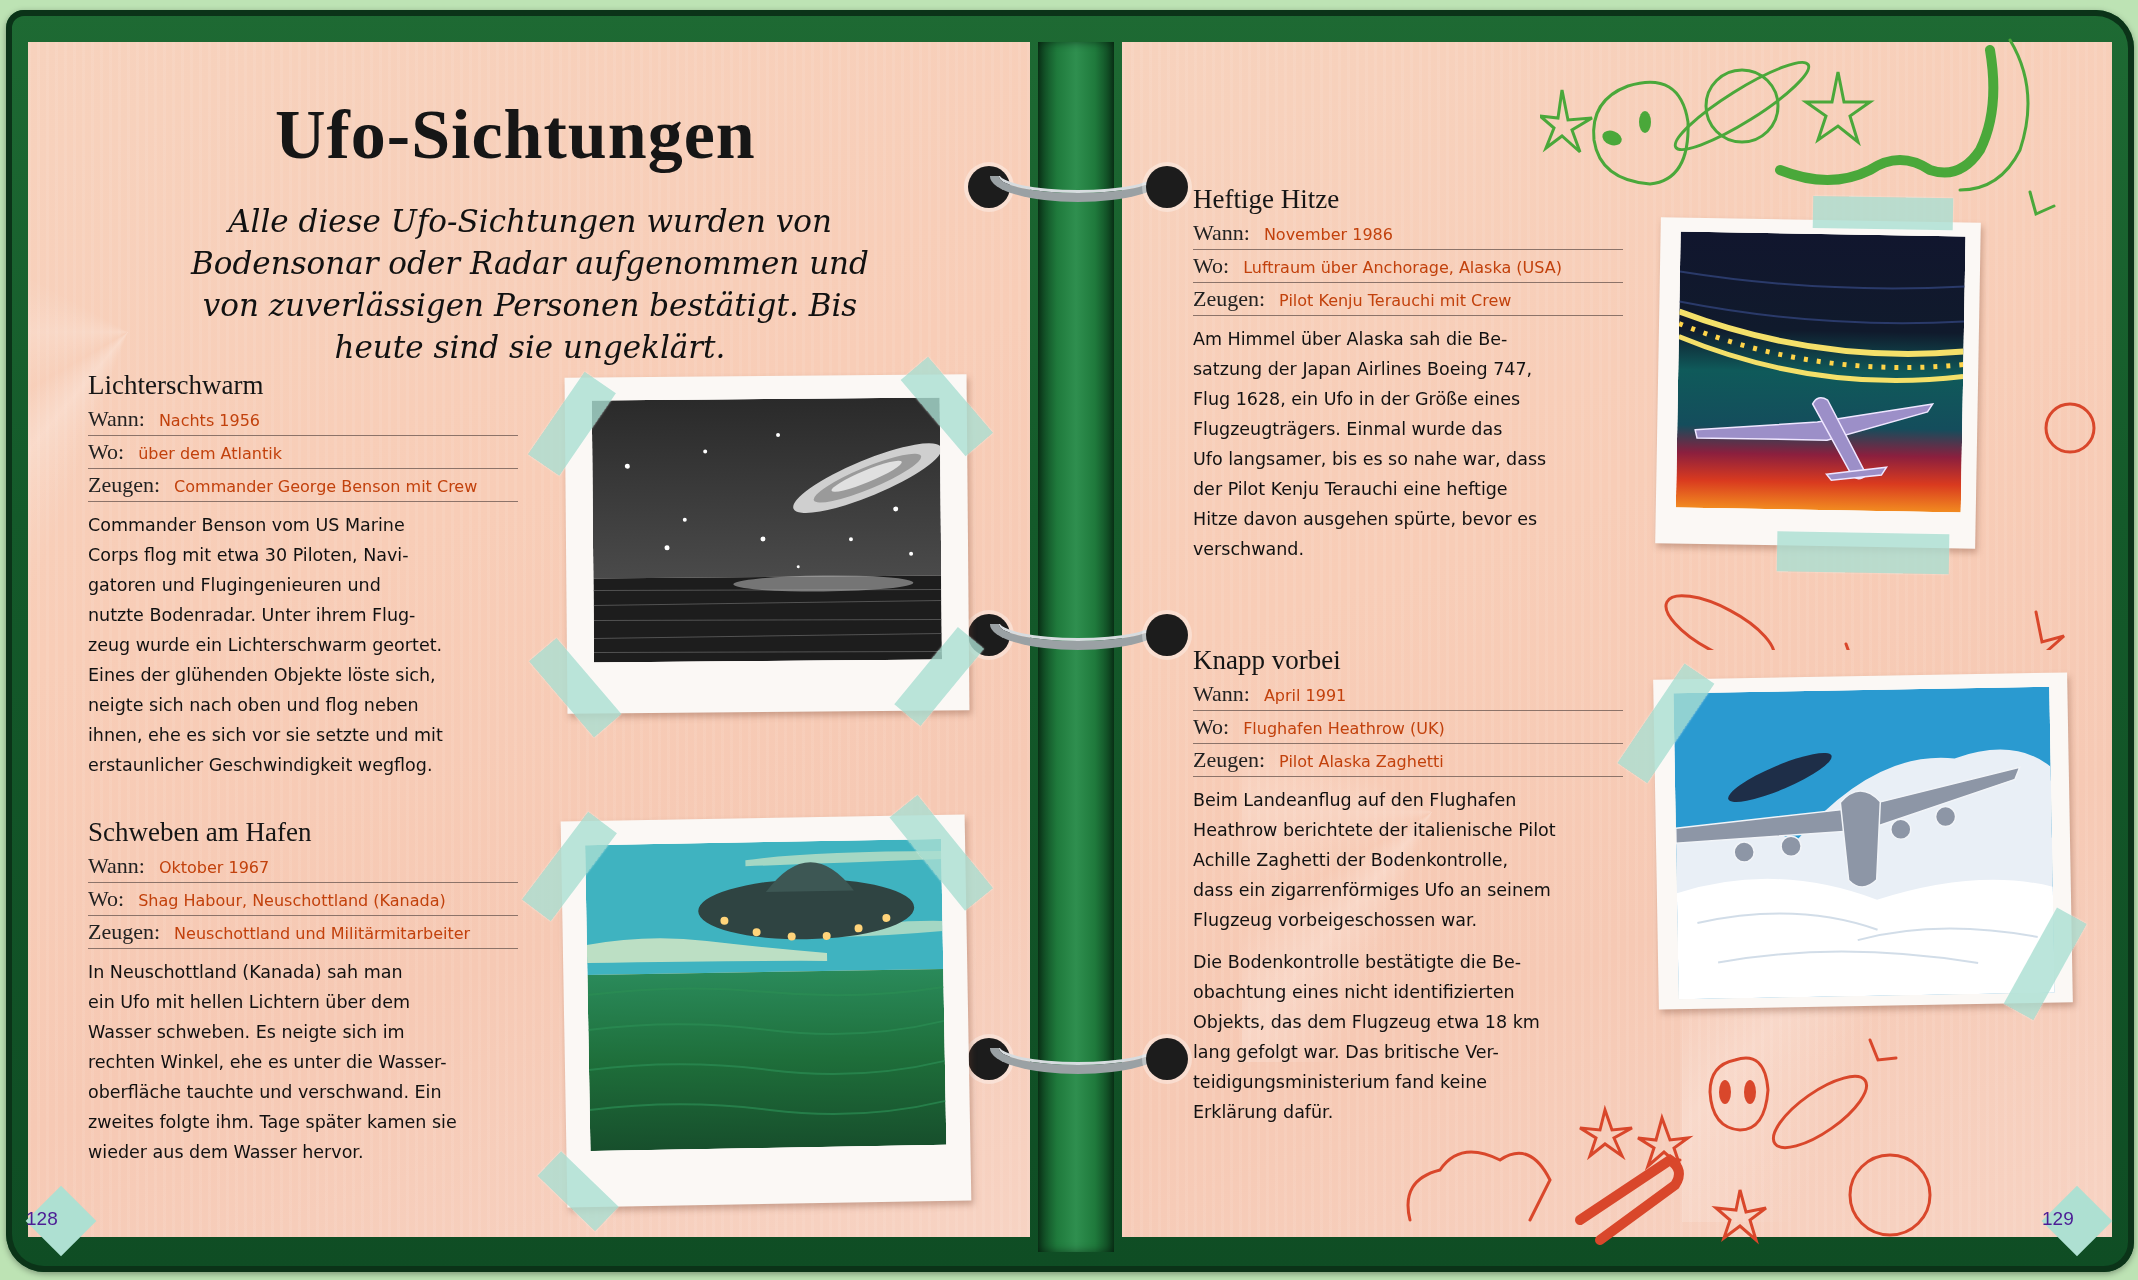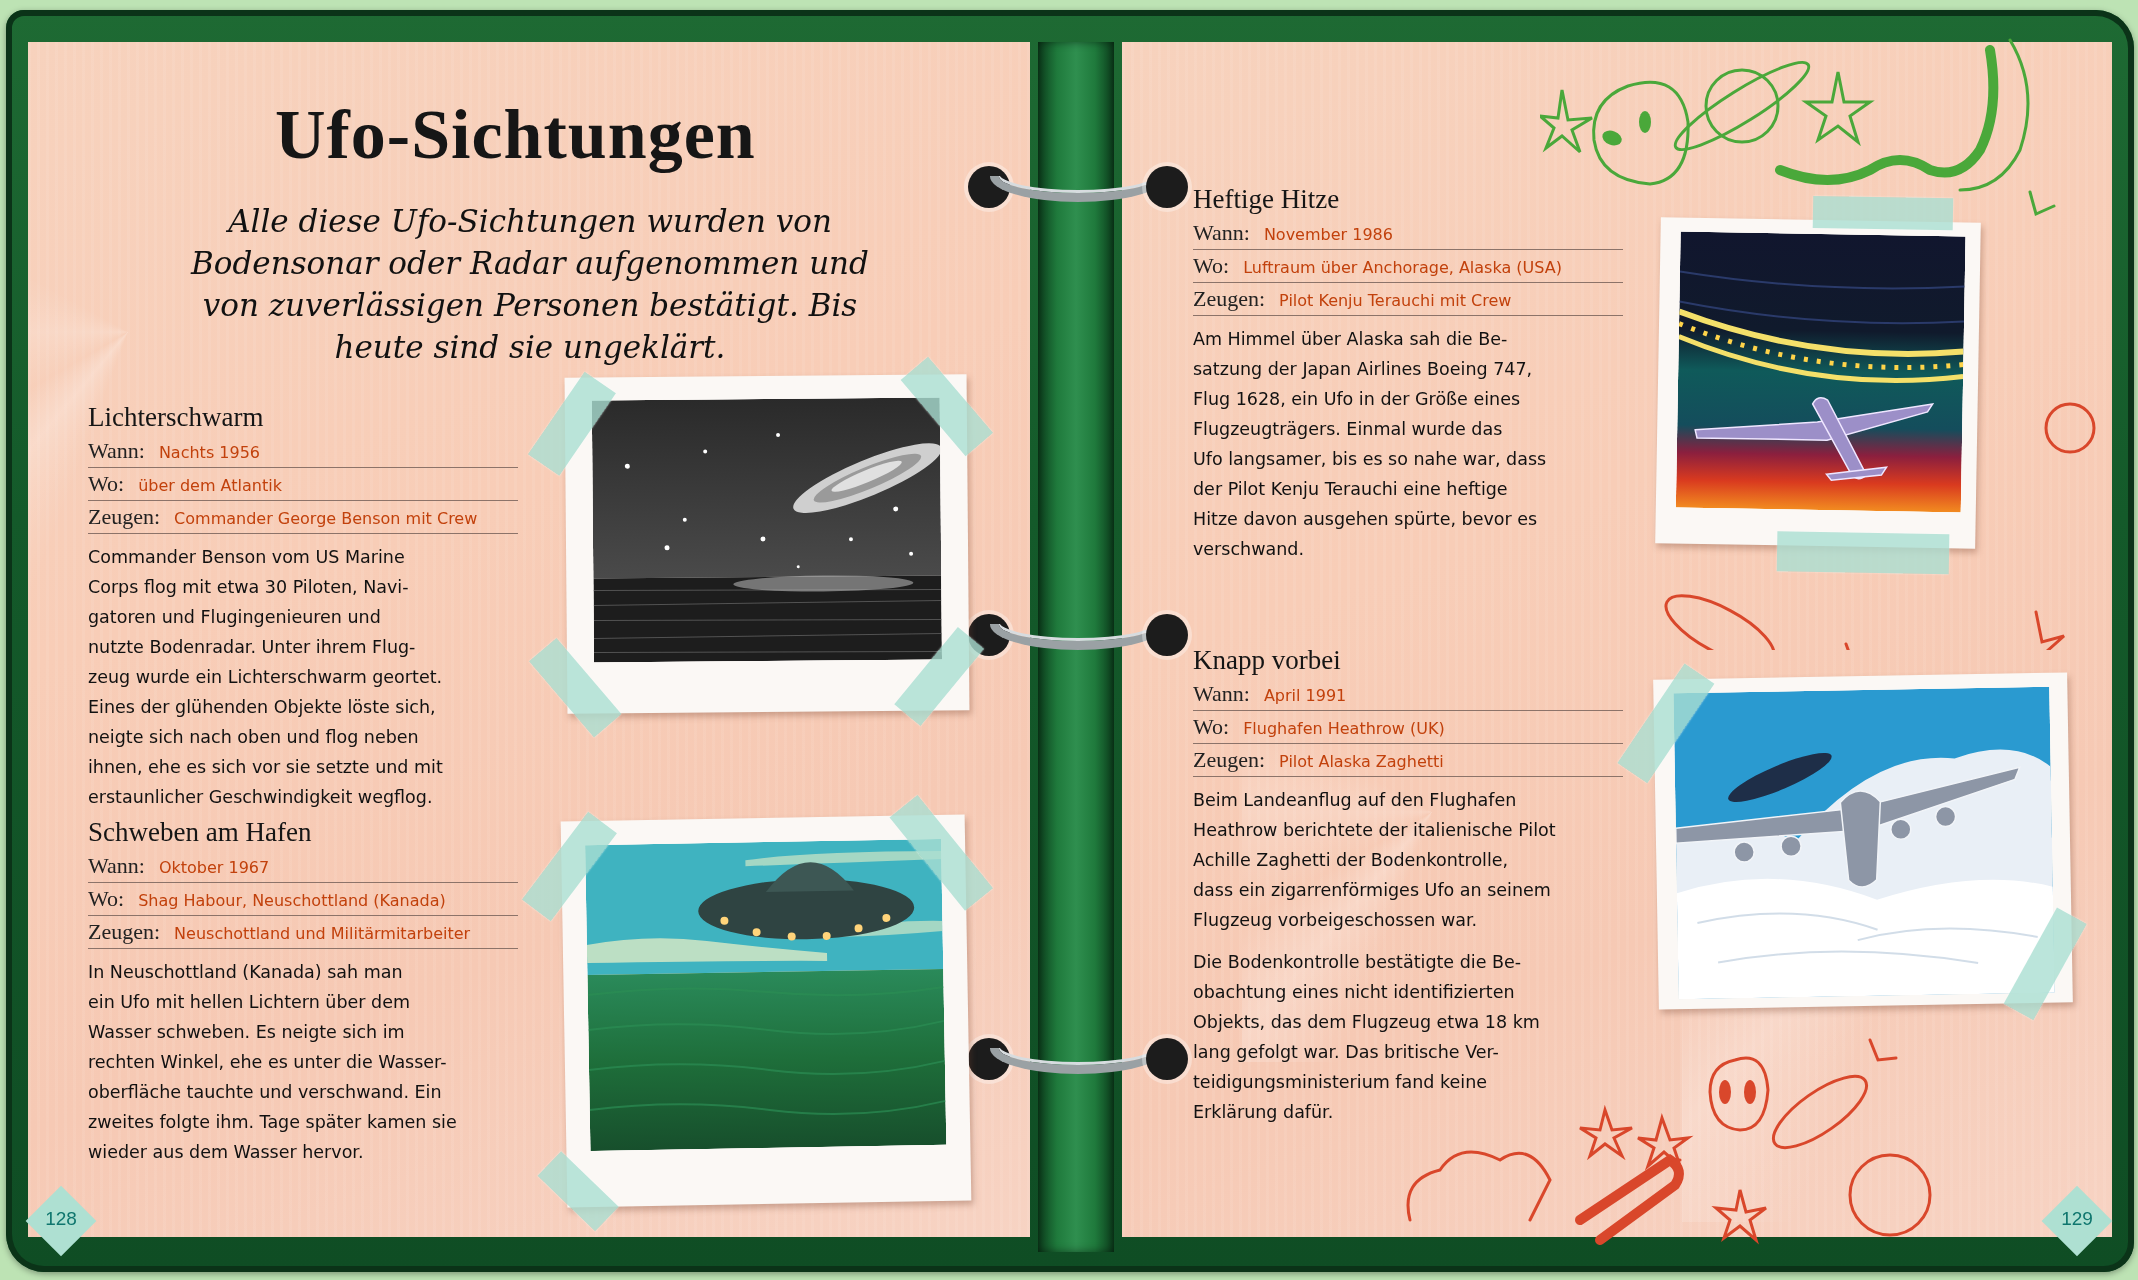--- a/index.html
+++ b/index.html
@@ -95,22 +95,22 @@
     .tape {
       position: absolute; background: rgba(170,222,210,.8);
       box-shadow: 0 0 2px rgba(255,255,255,.6);
     }
 
     .page-num {
       position: absolute; width: 50px; height: 50px;
       transform: rotate(45deg); background: #aee0d2;
     }
     .page-num-text {
-      position: absolute; width: 70px; text-align: center;
-      font-family: "Liberation Sans", sans-serif; font-size: 19px; color: #0f766e;
+      position: absolute; width: 70px; text-align: left;
+      font-family: "Liberation Sans", sans-serif; font-size: 19px; color: #4c1d95;
     }
     .doodle { position: absolute; }
   </style>
 </head>
 <body>
 
 <div class="cover"></div>
 
 <div class="page left">
   <div class="fan" style="left:-150px; top:-60px; width:500px; height:700px;"></div>
@@ -135,21 +135,21 @@
 </div>
 <div class="ring" style="top:1020px;">
   <div class="hole l"></div>
   <div class="bar"></div>
   <div class="hole r"></div>
 </div>
 
 <h1 class="title">Ufo-Sichtungen</h1>
 <p class="intro">Alle diese Ufo-Sichtungen wurden von Bodensonar oder Radar aufgenommen und von zuverlässigen Personen bestätigt. Bis heute sind sie ungeklärt.</p>
 
-<div class="section" style="left:88px; top:370px;margin-top:32px;">
+<div class="section" style="left:88px; top:370px;">
   <h2>Lichterschwarm</h2>
   <div class="meta-row">
     <span class="meta-label">Wann:</span>
     <span class="meta-value">Nachts 1956</span>
   </div>
   <div class="meta-row">
     <span class="meta-label">Wo:</span>
     <span class="meta-value">über dem Atlantik</span>
   </div>
   <div class="meta-row">

